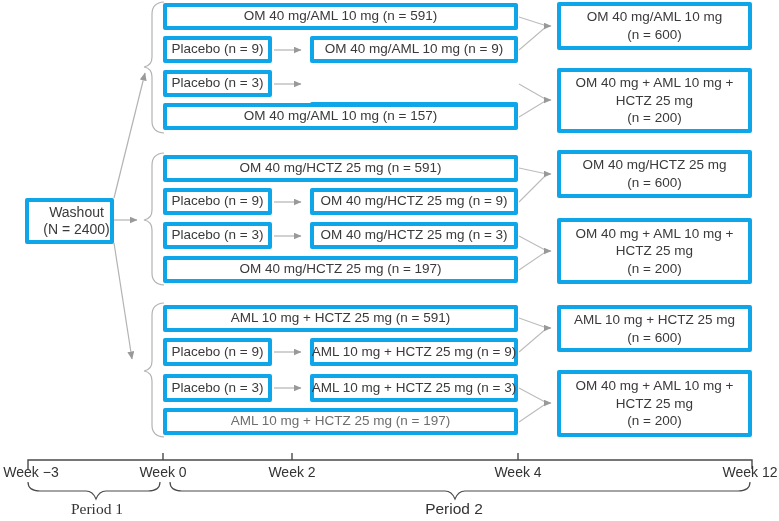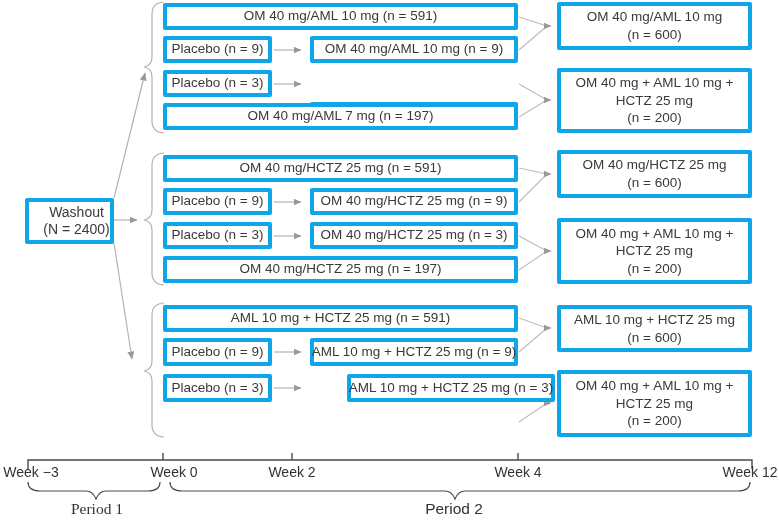--- a/index.html
+++ b/index.html
@@ -104,21 +104,21 @@
       <div>Washout</div>
       <div>(N = 2400)</div>
     </div>
   </div>
 
   <div class="box" style="left:163px;top:3px;width:355px;height:27px;">OM 40 mg/AML 10 mg (n = 591)</div>
   <div class="box" style="left:163px;top:36px;width:109px;height:27px;">Placebo (n = 9)</div>
   <div class="box" style="left:310px;top:36px;width:208px;height:27px;">OM 40 mg/AML 10 mg (n = 9)</div>
   <div class="box" style="left:163px;top:70px;width:109px;height:27px;">Placebo (n = 3)</div>
   <div class="box" style="left:310px;top:70px;width:208px;height:27px;margin-top:32px;">OM 40 mg/AML 10 mg (n = 3)</div>
-  <div class="box" style="left:163px;top:103px;width:355px;height:27px;">OM 40 mg/AML 7 mg (n = 197)</div>
+  <div class="box" style="left:163px;top:103px;width:355px;height:27px;">OM 40 mg/AML 10 mg (n = 157)</div>
   <div class="box outcome" style="left:557px;top:2px;width:195px;height:48px;">
     <div>
       <div>OM 40 mg/AML 10 mg</div>
       <div>(n = 600)</div>
     </div>
   </div>
   <div class="box outcome" style="left:557px;top:68px;width:195px;height:65px;">
     <div>
       <div>OM 40 mg + AML 10 mg +</div>
       <div>HCTZ 25 mg</div>
@@ -143,37 +143,38 @@
       <div>OM 40 mg + AML 10 mg +</div>
       <div>HCTZ 25 mg</div>
       <div>(n = 200)</div>
     </div>
   </div>
 
   <div class="box" style="left:163px;top:305px;width:355px;height:27px;">AML 10 mg + HCTZ 25 mg (n = 591)</div>
   <div class="box" style="left:163px;top:338px;width:109px;height:28px;">Placebo (n = 9)</div>
   <div class="box" style="left:310px;top:338px;width:208px;height:28px;">AML 10 mg + HCTZ 25 mg (n = 9)</div>
   <div class="box" style="left:163px;top:374px;width:109px;height:28px;">Placebo (n = 3)</div>
-  <div class="box" style="left:310px;top:374px;width:208px;height:28px;margin-left:37px;">AML 10 mg + HCTZ 25 mg (n = 3)</div>
+  <div class="box" style="left:310px;top:374px;width:208px;height:28px;">AML 10 mg + HCTZ 25 mg (n = 3)</div>
+  <div class="box muted" style="left:163px;top:408px;width:355px;height:27px;">AML 10 mg + HCTZ 25 mg (n = 197)</div>
   <div class="box outcome" style="left:557px;top:305px;width:195px;height:47px;">
     <div>
       <div>AML 10 mg + HCTZ 25 mg</div>
       <div>(n = 600)</div>
     </div>
   </div>
   <div class="box outcome" style="left:557px;top:370px;width:195px;height:67px;">
     <div>
       <div>OM 40 mg + AML 10 mg +</div>
       <div>HCTZ 25 mg</div>
       <div>(n = 200)</div>
     </div>
   </div>
 
   <div class="weeklabel" style="left:-9px;top:464px;">Week −3</div>
-  <div class="weeklabel" style="left:134px;top:464px;">Week 0</div>
+  <div class="weeklabel" style="left:123px;top:464px;">Week 0</div>
   <div class="weeklabel" style="left:252px;top:464px;">Week 2</div>
   <div class="weeklabel" style="left:478px;top:464px;">Week 4</div>
   <div class="weeklabel" style="left:710px;top:464px;">Week 12</div>
 
   <div class="periodlabel" style="left:42px;top:500px;font-family:Liberation Serif, serif;">Period 1</div>
   <div class="periodlabel" style="left:399px;top:500px;">Period 2</div>
 
 </div>
 
 </body></html>

